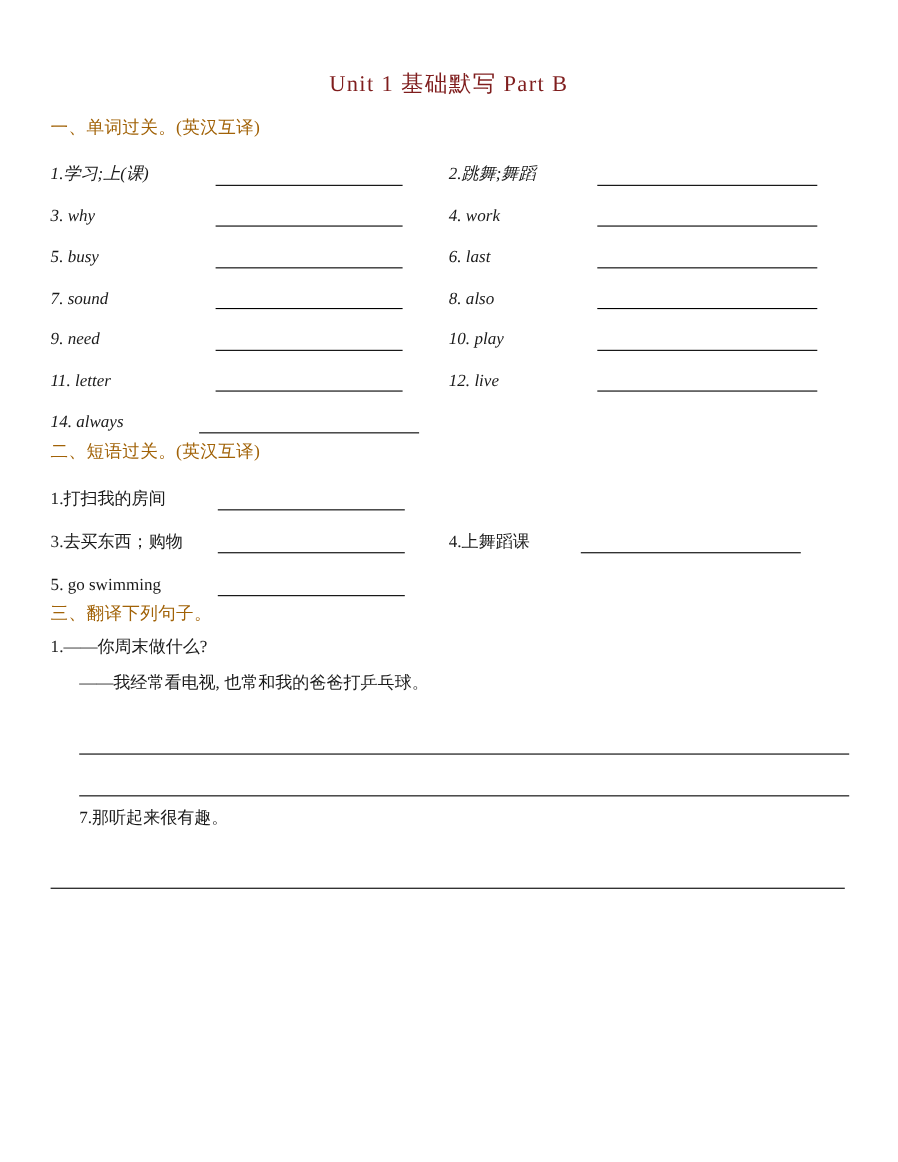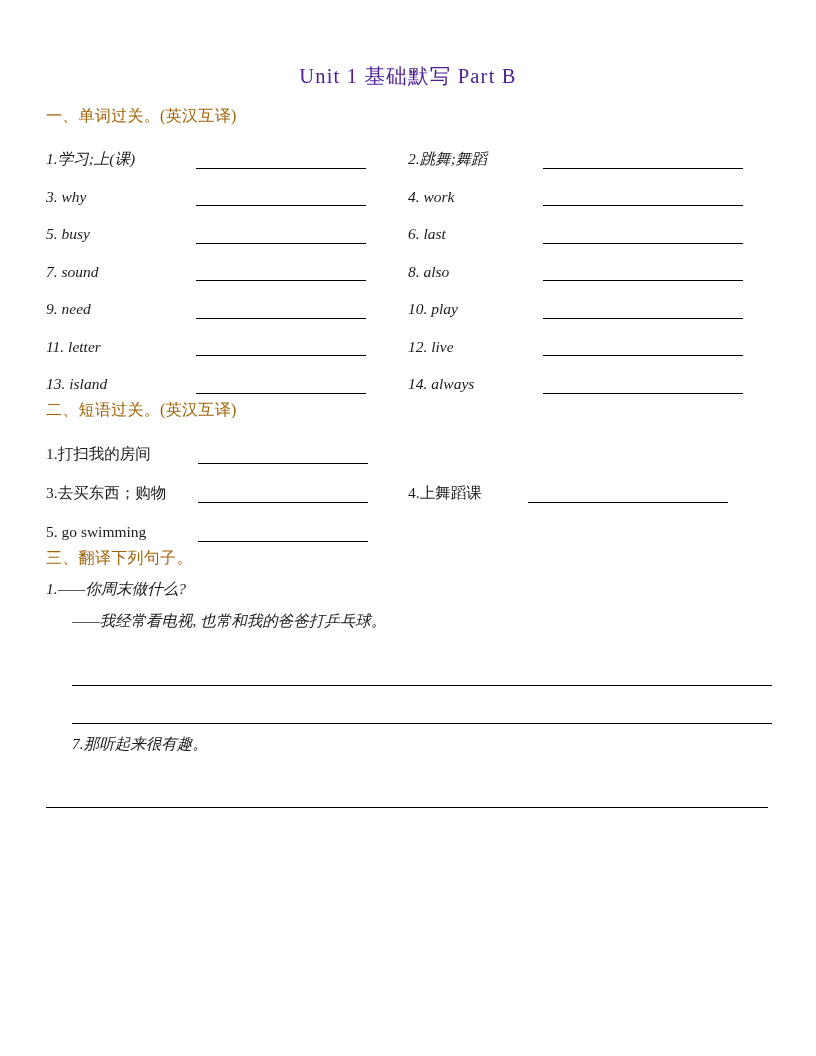--- a/index.html
+++ b/index.html
@@ -17,21 +17,21 @@
   }
   .page {
     position: relative;
     width: 816px;
     height: 1056px;
     box-sizing: border-box;
     padding: 48px 46px 0 46px;
   }
   .doc-title {
     text-align: center;
-    color: #4c1d95;
+    color: #7f1d1d;
     font-size: 20.5px;
     letter-spacing: 1.2px;
     margin: 14px 0 16px 0;
     font-family: "Liberation Serif", serif;
   }
   .section-heading {
     font-size: 16px;
     color: #a16207;
     margin: 6px 0 4px 0;
     letter-spacing: 0.3px;
@@ -79,21 +79,20 @@
     align-items: flex-end;
     flex: 1 1 50%;
     min-width: 0;
   }
   .p-left-label { width: 152px; }
   .p-right-label { width: 120px; }
 
   
   .sentence-block {
     margin-top: 4px;
-    font-style: italic;
   }
   .sentence-line {
     font-size: 15.5px;
     line-height: 2.1;
     white-space: nowrap;
   }
   .sentence-line.indent {
     padding-left: 26px;
   }
   .answer-lines {
@@ -180,24 +179,20 @@
         <span class="cell-label w-left-label">11. letter</span>
         <span class="blank blank-170"></span>
       </div>
       <div class="cell">
         <span class="cell-label w-right-label">12. live</span>
         <span class="blank blank-200"></span>
       </div>
     </div>
 
     <div class="word-row">
-      <div class="cell">
-        <span class="cell-label w-left-label">13. island</span>
-        <span class="blank blank-170"></span>
-      </div>
       <div class="cell">
         <span class="cell-label w-right-label">14. always</span>
         <span class="blank blank-200"></span>
       </div>
     </div>
 
 
   </div>
 
   <div class="section-heading">二、短语过关。(英汉互译)</div>

